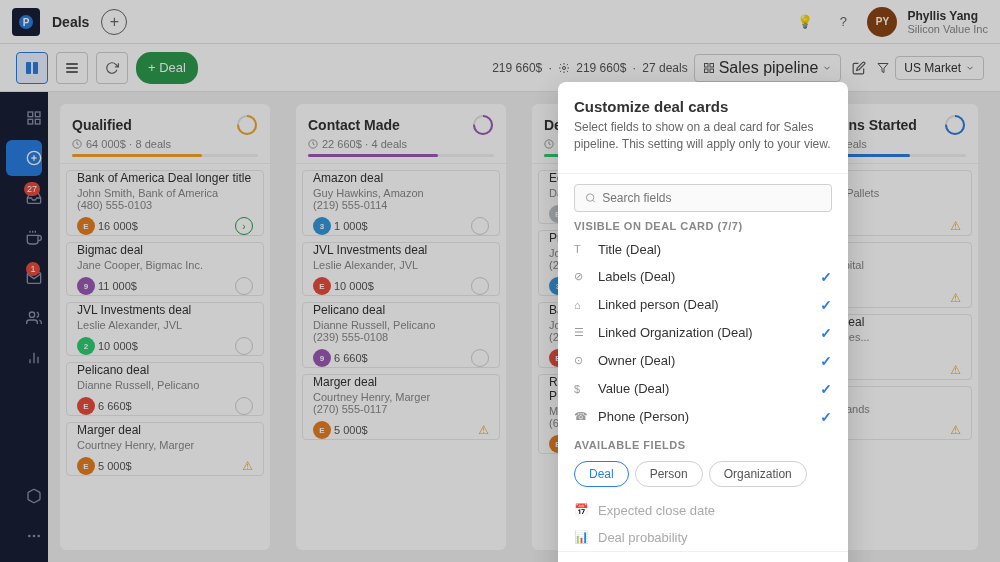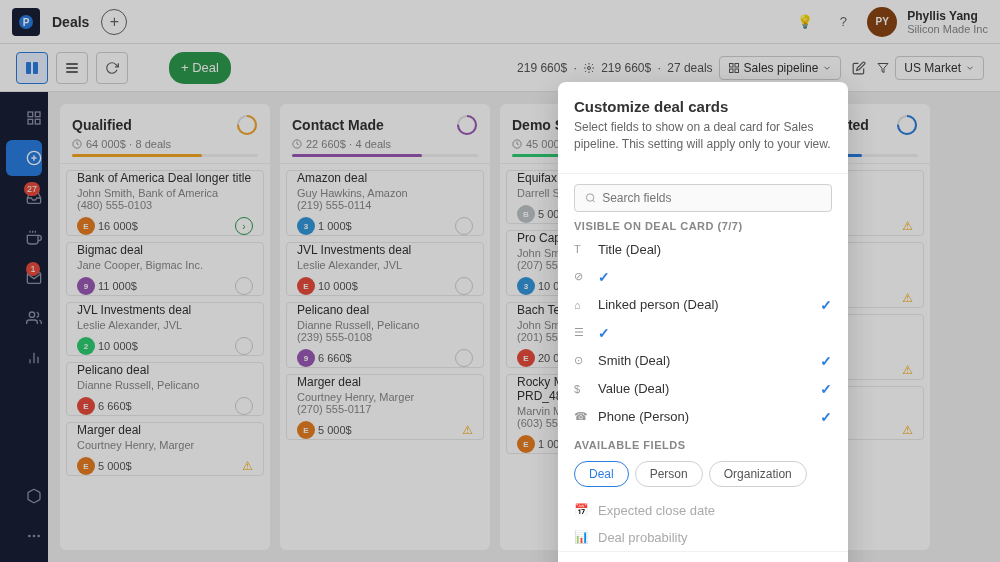--- a/index.html
+++ b/index.html
@@ -12,39 +12,39 @@
     .topbar-right { display: flex; align-items: center; gap: 10px; margin-left: auto; }
     .avatar { width: 30px; height: 30px; border-radius: 50%; background: #8B4513; display: flex; align-items: center; justify-content: center; color: #fff; font-size: 11px; font-weight: 600; }
     .user-info { display: flex; flex-direction: column; align-items: flex-start; }
     .icon-btn { width: 28px; height: 28px; display: flex; align-items: center; justify-content: center; cursor: pointer; color: #666; border-radius: 4px; }
     .plus-btn { width: 26px; height: 26px; border-radius: 50%; border: 1.5px solid #666; display: flex; align-items: center; justify-content: center; cursor: pointer; color: #666; font-size: 16px; }
 
     
     .toolbar { display: flex; align-items: center; height: 48px; background: #fff; border-bottom: 1px solid #e5e5e5; padding: 0 16px; gap: 8px; }
     .view-btn { width: 32px; height: 32px; display: flex; align-items: center; justify-content: center; border-radius: 4px; border: 1px solid #d0d0d0; cursor: pointer; color: #555; background: #fff; }
     .view-btn.active { border-color: #2a7de1; background: #eaf2ff; color: #2a7de1; }
-    .add-deal-btn { display: flex; align-items: center; gap: 5px; background: #2d9a4e; color: #fff; border: none; border-radius: 15px; padding: 0 12px; height: 32px; font-size: 13px; font-weight: 500; cursor: pointer; margin-left: 33px; }
+    .add-deal-btn { display: flex; align-items: center; gap: 5px; background: #2d9a4e; color: #fff; border: none; border-radius: 15px; padding: 0 12px; height: 32px; font-size: 13px; font-weight: 500; cursor: pointer; }
     .toolbar-stats { margin-left: auto; display: flex; align-items: center; gap: 6px; font-size: 12px; color: #555; }
-    .pipeline-select { display: flex; align-items: center; gap: 4px; padding: 4px 8px; border: 1px solid #d0d0d0; border-radius: 4px; cursor: pointer; font-size: 12px; color: #333; }
+    .pipeline-select { display: flex; align-items: center; gap: 4px; padding: 4px 8px; border: 1px solid #d0d0d0; border-radius: 4px; cursor: pointer; font-size: 16px; color: #333; }
     .market-select { display: flex; align-items: center; gap: 4px; padding: 4px 8px; border: 1px solid #d0d0d0; border-radius: 4px; cursor: pointer; font-size: 12px; color: #333; }
     .edit-icon { width: 24px; height: 24px; display: flex; align-items: center; justify-content: center; cursor: pointer; color: #555; }
 
     
     .main-layout { display: flex; height: calc(562px - 44px - 48px); }
 
     
     .sidebar { width: 48px; background: #1a1f36; display: flex; flex-direction: column; align-items: center; padding: 8px 0; gap: 4px; }
     .sidebar-item { width: 36px; height: 36px; display: flex; align-items: center; justify-content: flex-end; border-radius: 6px; cursor: pointer; color: #8b92a8; position: relative; }
     .sidebar-item.highlight { background: #2a7de1; color: #fff; }
     .badge { position: absolute; top: 2px; right: 2px; background: #e74c3c; color: #fff; border-radius: 8px; font-size: 9px; padding: 0 3px; min-width: 14px; height: 14px; display: flex; align-items: center; justify-content: center; }
     .badge2 { background: #e74c3c; }
     .sidebar-bottom { margin-top: auto; }
 
     
-    .board { display: flex; gap: 0; overflow-x: auto; flex: 1; padding: 12px; background: #f0f0f0; }
+    .board { display: flex; gap: 16px; overflow-x: auto; flex: 1; padding: 12px; background: #f0f0f0; }
     .column { width: 210px; min-width: 210px; background: #fff; border-radius: 6px; margin-right: 10px; display: flex; flex-direction: column; max-height: 100%; }
     .column-header { padding: 10px 12px 6px; border-bottom: 1px solid #f0f0f0; }
     .column-title { font-weight: 600; font-size: 14px; color: #333; }
     .column-meta { display: flex; align-items: center; gap: 4px; font-size: 11px; color: #888; margin-top: 2px; }
     .column-progress { height: 3px; background: #f0f0f0; margin: 4px 0 0; border-radius: 2px; }
     .column-progress-bar { height: 100%; border-radius: 2px; }
     .column-body { flex: 1; overflow-y: auto; padding: 6px; }
     .card { background: #fff; border: 1px solid #e8e8e8; border-radius: 4px; padding: 0 10px; margin-bottom: 6px; cursor: pointer; }
     .card-title { font-weight: 500; font-size: 12px; color: #333; margin-bottom: 2px; }
     .card-sub { font-size: 11px; color: #888; }
@@ -95,21 +95,21 @@
       </svg>
   </div>
   <span style="font-weight:600;font-size:14px;color:#333;">Deals</span>
   <div class="plus-btn">+</div>
   <div class="topbar-right">
     <div class="icon-btn">💡</div>
     <div class="icon-btn">?</div>
     <div class="avatar" style="background:#8B4513;font-size:10px;">PY</div>
     <div class="user-info">
       <span style="font-size:12px;font-weight:600;color:#333;">Phyllis Yang</span>
-      <span style="font-size:11px;color:#888;">Silicon Made Inc</span>
+      <span style="font-size:11px;color:#888;">Silicon Value Inc</span>
     </div>
   </div>
 </div>
 
 <div class="toolbar">
   <div class="view-btn active">
     <svg width="14" height="14" viewBox="0 0 14 14" fill="none">
         <rect x="1" y="1" width="5" height="12" rx="1" fill="#2a7de1"></rect>
         <rect x="8" y="1" width="5" height="12" rx="1" fill="#2a7de1"></rect>
       </svg>
@@ -555,34 +555,36 @@
   <div class="modal-section-label">VISIBLE ON DEAL CARD (7/7)</div>
 
   <div id="modal-fields">
       <div class="modal-field-row">
     <span class="modal-field-icon" style="color:#999;font-size:11px;">T</span>
     <span class="modal-field-label">Title (Deal)</span>
 
   </div>
       <div class="modal-field-row">
     <span class="modal-field-icon" style="color:#999;font-size:11px;">⊘</span>
+    <span class="modal-field-label">Labels (Deal)</span>
     <span class="modal-check">✓</span>
   </div>
       <div class="modal-field-row">
     <span class="modal-field-icon" style="color:#999;font-size:11px;">⌂</span>
     <span class="modal-field-label">Linked person (Deal)</span>
     <span class="modal-check">✓</span>
   </div>
       <div class="modal-field-row">
     <span class="modal-field-icon" style="color:#999;font-size:11px;">☰</span>
+    <span class="modal-field-label">Linked Organization (Deal)</span>
     <span class="modal-check">✓</span>
   </div>
       <div class="modal-field-row">
     <span class="modal-field-icon" style="color:#999;font-size:11px;">⊙</span>
-    <span class="modal-field-label">Smith (Deal)</span>
+    <span class="modal-field-label">Owner (Deal)</span>
     <span class="modal-check">✓</span>
   </div>
       <div class="modal-field-row">
     <span class="modal-field-icon" style="color:#999;font-size:11px;">$</span>
     <span class="modal-field-label">Value (Deal)</span>
     <span class="modal-check">✓</span>
   </div>
       <div class="modal-field-row">
     <span class="modal-field-icon" style="color:#999;font-size:11px;">☎</span>
     <span class="modal-field-label">Phone (Person)</span>

